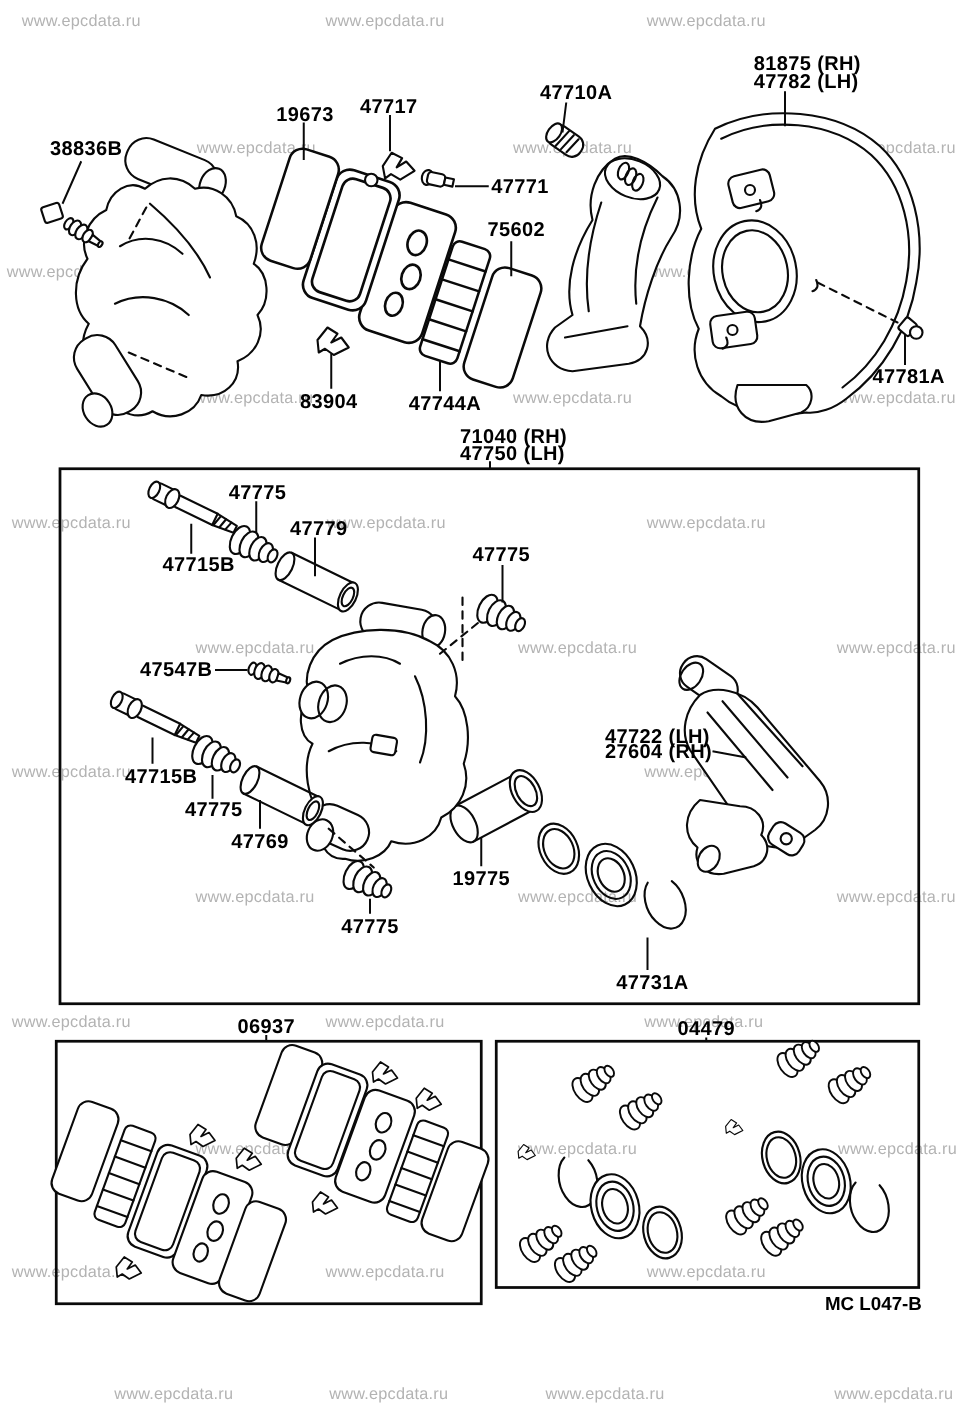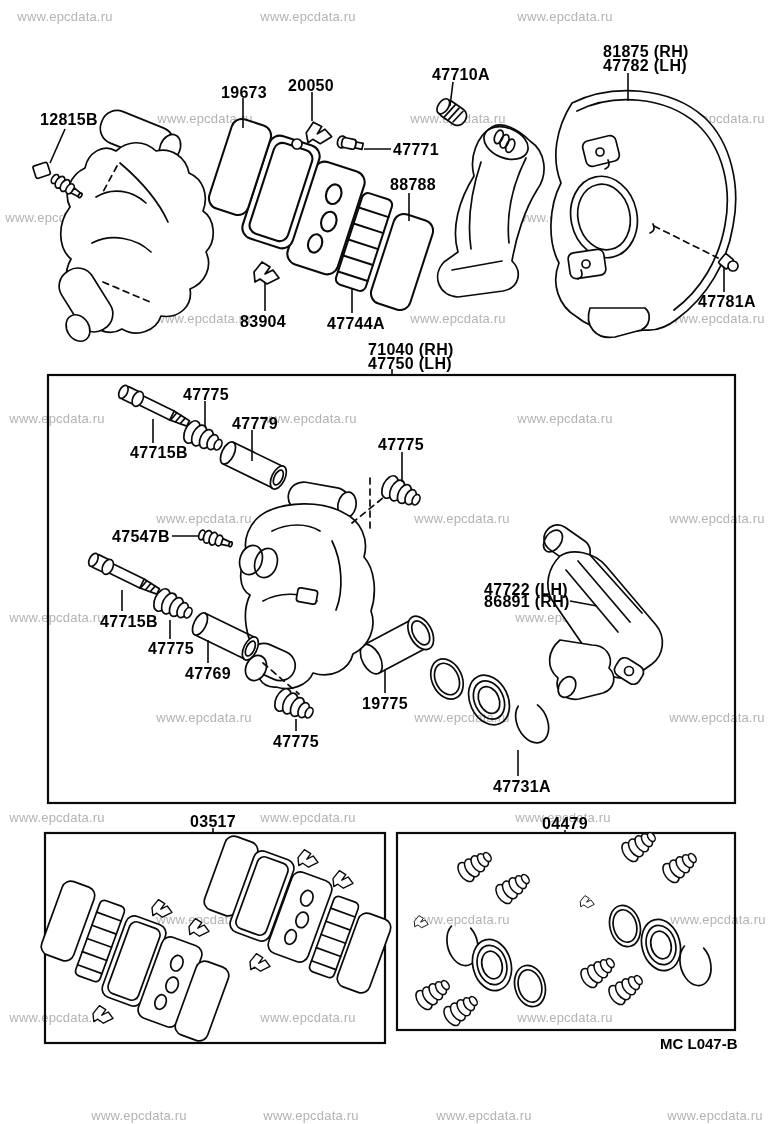--- a/index.html
+++ b/index.html
@@ -311,43 +311,43 @@
     <path class="ldr" d="
       M65,129 L50,163  M243,98 V128  M312,92 V121  M453,82 L450,106
       M391,149 H364    M409,193 V221 M628,73 V101  M265,311 V283
       M352,313 V289    M392,369 V375 M724,292 V268 M205,401 V426
       M252,430 V461    M153,443 V419 M402,452 V482 M172,536 H198
       M122,611 V590    M170,639 V620 M208,663 V640 M296,731 V719
       M385,693 V670    M570,601 L597,606 M518,776 V750
       M213,828 V833    M565,830 V833"></path>
   </svg>
 
-  <div class="plabel" style="left:40px;top:112px">12815B</div>
+  <div class="plabel" style="left:40px;top:112px">38836B</div>
   <div class="plabel" style="left:221px;top:85px">19673</div>
-  <div class="plabel" style="left:288px;top:78px">20050</div>
+  <div class="plabel" style="left:288px;top:78px">47717</div>
   <div class="plabel" style="left:432px;top:67px">47710A</div>
   <div class="plabel" style="left:393px;top:142px">47771</div>
-  <div class="plabel" style="left:390px;top:177px">88788</div>
+  <div class="plabel" style="left:390px;top:177px">75602</div>
   <div class="plabel" style="left:603px;top:44px">81875 (RH)</div>
   <div class="plabel" style="left:603px;top:58px">47782 (LH)</div>
   <div class="plabel" style="left:698px;top:294px">47781A</div>
   <div class="plabel" style="left:240px;top:314px">83904</div>
   <div class="plabel" style="left:327px;top:316px">47744A</div>
   <div class="plabel" style="left:368px;top:342px">71040 (RH)</div>
   <div class="plabel" style="left:368px;top:356px">47750 (LH)</div>
   <div class="plabel" style="left:183px;top:387px">47775</div>
   <div class="plabel" style="left:232px;top:416px">47779</div>
   <div class="plabel" style="left:130px;top:445px">47715B</div>
   <div class="plabel" style="left:378px;top:437px">47775</div>
   <div class="plabel" style="left:112px;top:529px">47547B</div>
   <div class="plabel" style="left:100px;top:614px">47715B</div>
   <div class="plabel" style="left:148px;top:641px">47775</div>
   <div class="plabel" style="left:185px;top:666px">47769</div>
   <div class="plabel" style="left:273px;top:734px">47775</div>
   <div class="plabel" style="left:362px;top:696px">19775</div>
-  <div class="plabel" style="left:484px;top:594px">86891 (RH)</div>
+  <div class="plabel" style="left:484px;top:594px">27604 (RH)</div>
   <div class="plabel" style="left:484px;top:582px">47722 (LH)</div>
   <div class="plabel" style="left:493px;top:779px">47731A</div>
-  <div class="plabel" style="left:190px;top:814px">03517</div>
+  <div class="plabel" style="left:190px;top:814px">06937</div>
   <div class="plabel" style="left:542px;top:816px">04479</div>
 
   <div class="pcode" style="left:660px;top:1036px">MC L047-B</div>
 </div>
 
 </body></html>

